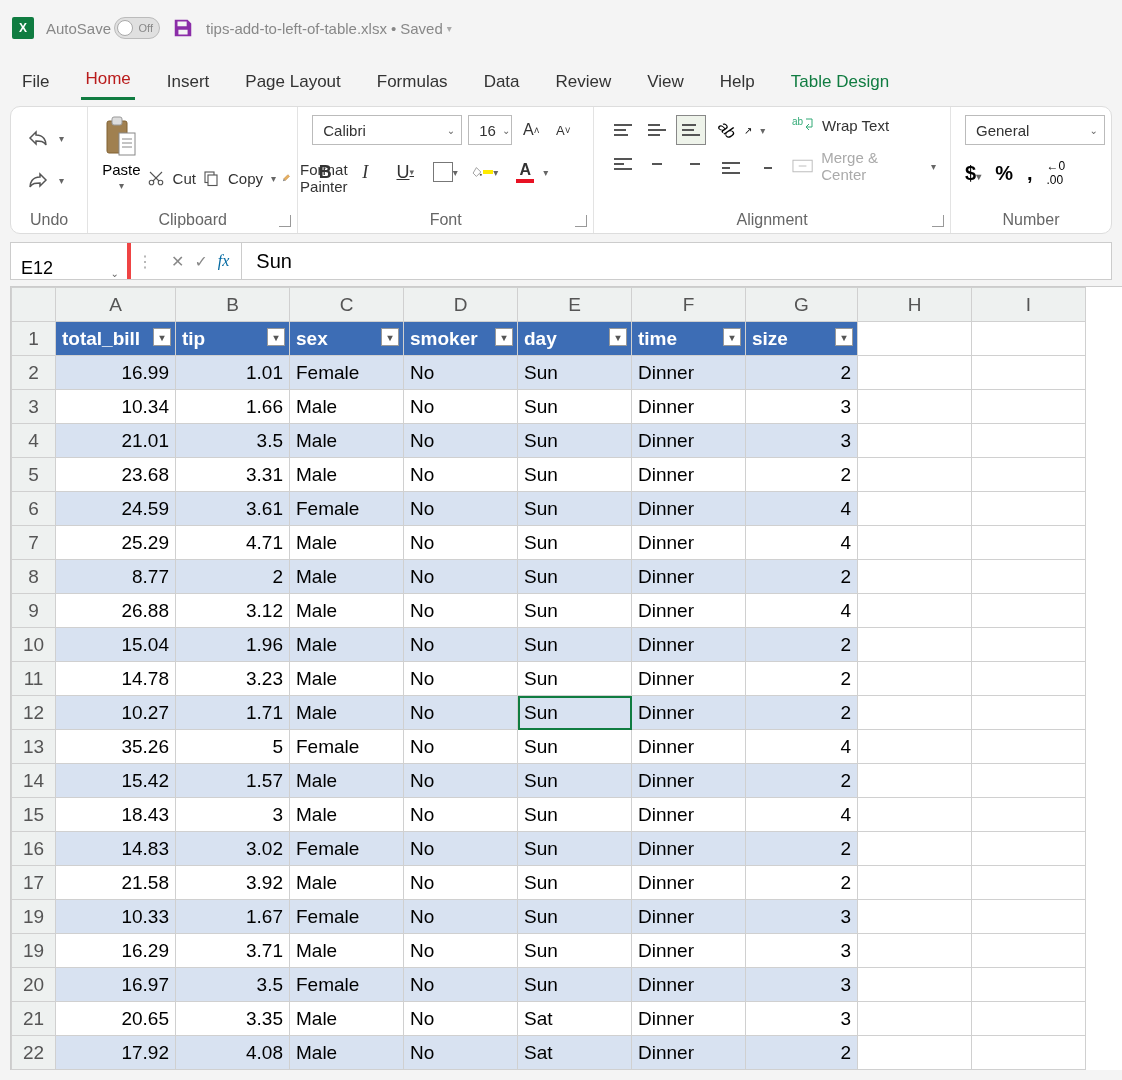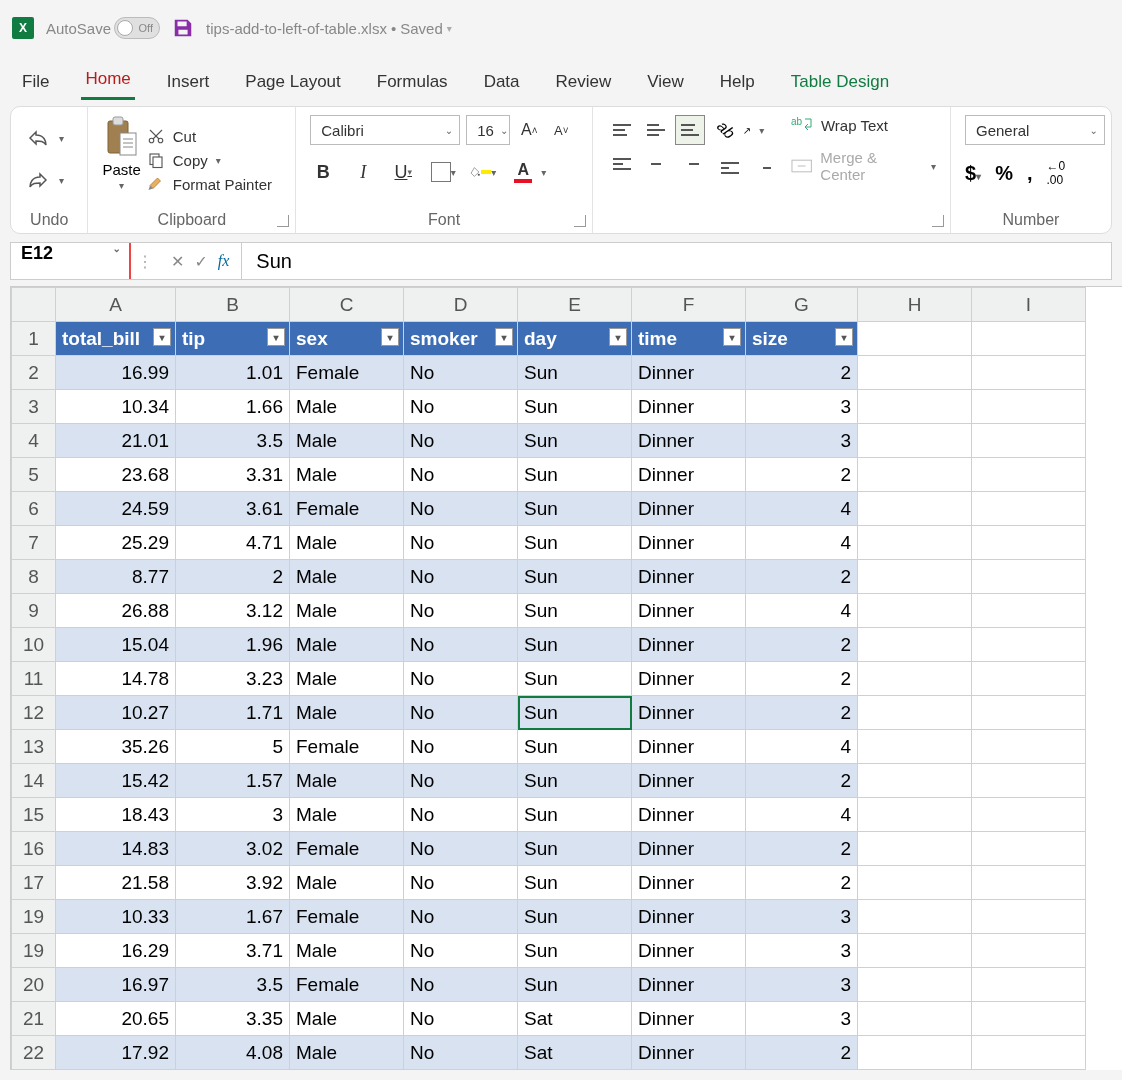--- a/index.html
+++ b/index.html
@@ -28,21 +28,21 @@
 .ribbon { background:#fff; border:1px solid #ddd; border-radius:10px; margin:6px 10px 0 10px; height:128px; display:flex; position:relative;}
 .group { border-right:1px solid #e3e3e3; padding:8px 14px 4px 14px; display:flex; flex-direction:column; position:relative;}
 .group-label { text-align:center; font-size:16px; color:#666; position:absolute; bottom:4px; left:0; right:0;}
 .dlaunch { position:absolute; bottom:6px; right:6px; width:12px; height:12px; border:1px solid #999; border-top:none; border-left:none;}
 .group .row { display:flex; align-items:center; gap:8px; height:30px;}
 .undo-col { display:flex; flex-direction:column; gap:12px; margin-top:8px;}
 
 
 .paste-col { display:flex; flex-direction:column; align-items:center; gap:2px; margin-right:6px;}
 .paste-ico { width:36px; height:44px;}
-.clip-right { display:flex; flex-direction:column; gap:6px; margin-top:12px;}
+.clip-right { display:flex; flex-direction:row; gap:6px; margin-top:12px;}
 .clip-item { display:flex; align-items:center; gap:8px; font-size:15px; color:#333;}
 .clip-item svg{width:18px;height:18px;}
 
 
 .fontrow1 { display:flex; gap:6px; align-items:center; margin-bottom:14px;}
 .combo { border:1px solid #bbb; background:#fff; height:30px; display:flex; align-items:center; padding:0 6px 0 10px; font-size:15px; color:#333; gap:6px;}
 .combo.font{width:150px;} .combo.size{width:44px;}
 .caret-dn{font-size:10px;color:#666;}
 .fonticonbtn{width:26px;height:26px;display:flex;align-items:center;justify-content:center;font-size:18px;color:#333;}
 .fontrow2{display:flex;gap:14px;align-items:center;}
@@ -65,21 +65,21 @@
 .align-right-col{display:flex;flex-direction:column;gap:10px;margin-left:12px;}
 .indent-row{display:flex;gap:6px;}
 
 
 .numgroup .combo{width:140px;}
 .numrow2{display:flex;gap:14px;align-items:center;font-size:20px;margin-top:14px;}
 .numrow2 .n{font-weight:bold;}
 
 
 .formulabar{height:38px;display:flex;align-items:center;margin:8px 10px 0 10px;background:#fff;border:1px solid #ccc;}
-.namebox{width:120px;border-right:2px solid #ef4444;height:100%;display:flex;align-items:flex-start;padding:0 10px;font-size:18px;font-weight:bold;position:relative;}
+.namebox{width:120px;border-right:4px solid #ef4444;height:100%;display:flex;align-items:flex-end;padding:0 10px;font-size:18px;font-weight:normal;position:relative;}
 .namebox .caret-dn{position:absolute;right:8px;}
 .fb-btns{display:flex;align-items:center;gap:10px;padding:0 12px;color:#888;font-size:16px;border-right:1px solid #ccc;height:100%;}
 .fb-btns .fx{font-style:italic;font-family:Georgia;color:#0369a1;}
 .fb-val{padding:0 14px;font-size:20px;}
 
 
 .gridwrap{margin:6px 0 0 10px;background:#fff;border-top:1px solid #ccc;border-left:1px solid #ccc;}
 .grid{border-collapse:collapse;table-layout:fixed;}
 .grid th,.grid td{border:1px solid #d0d0d0;height:34px;font-size:19px;padding:0 6px;overflow:hidden;white-space:nowrap;}
 .grid th{background:#eef1f0;color:#555;font-weight:normal;text-align:center;}
@@ -320,20 +320,21 @@
       </div>
       <div class="wrap-item disabled">
         <svg width="22" height="20" viewBox="0 0 22 20">
             <rect x="1" y="4" width="20" height="12" fill="none" stroke="#bbb"></rect>
             <line x1="7" y1="10" x2="15" y2="10" stroke="#bbb"></line>
           </svg>
         <span>Merge &amp; Center</span>
         <span class="caret-dn">▾</span>
       </div>
     </div>
+    <div class="group-label">Alignment</div>
     <div class="dlaunch"></div>
   </div>
 
   <div class="group numgroup" style="width:160px;border-right:none">
     <div class="combo">
         <span>General</span>
         <span class="caret-dn" style="margin-left:auto">⌄</span>
       </div>
     <div class="numrow2">
       <span class="n">$<span class="caret-dn" style="font-size:10px">▾</span></span>

